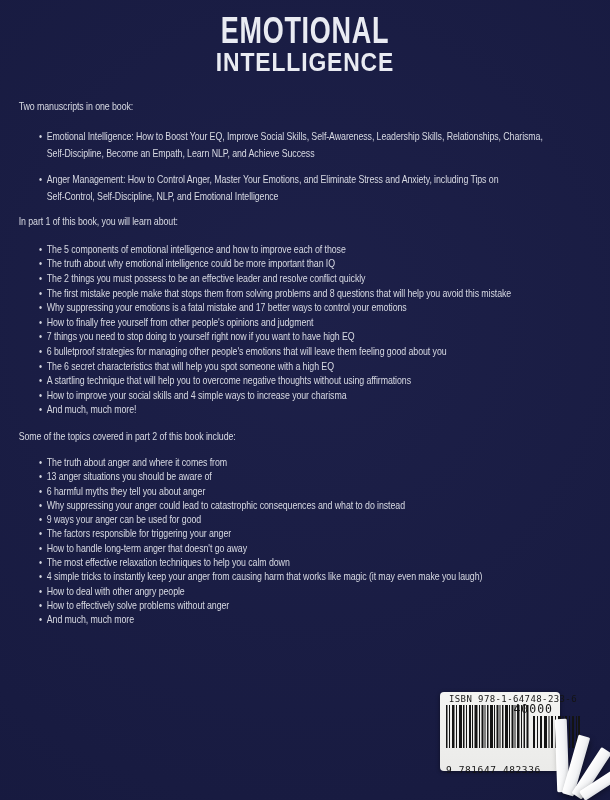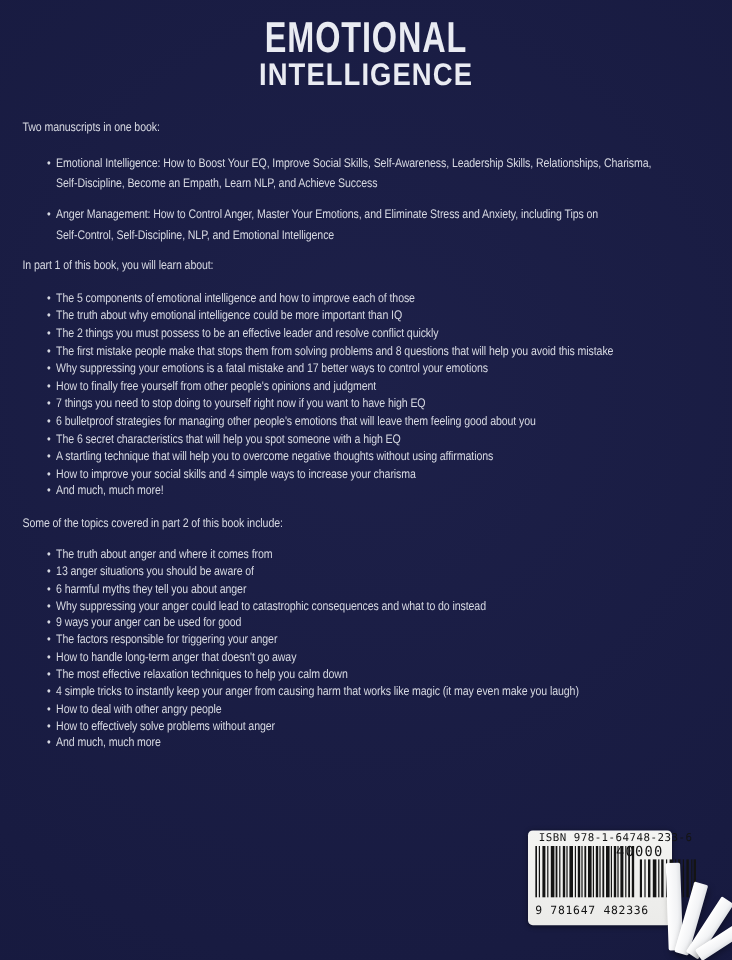--- a/index.html
+++ b/index.html
@@ -52,21 +52,21 @@
     color:#141414;letter-spacing:0.4px;white-space:pre;
   }
   .addon-num{
     position:absolute;top:11px;right:7px;
     font-family:"DejaVu Sans Mono", monospace;font-size:11.5px;line-height:12px;
     color:#141414;letter-spacing:1px;white-space:pre;
   }
   .bars-main{position:absolute;left:6px;top:13px;}
   .bars-addon{position:absolute;left:93px;top:24px;}
   .digits{
-    position:absolute;left:6px;top:62px;width:88px;
+    position:absolute;left:6px;top:72px;width:88px;
     font-family:"DejaVu Sans Mono", monospace;font-size:9.5px;line-height:11px;
     color:#141414;letter-spacing:0.6px;white-space:pre;
   }
 
   
   .domino{
     position:absolute;background:linear-gradient(90deg,#ffffff 0%,#f2f3f5 70%,#dfe1e4 100%);
     border-radius:1.5px;box-shadow:2px 3px 6px rgba(0,0,0,0.35);
   }
   .d1{left:556px;top:719px;width:12px;height:73px;transform:rotate(-2deg);}

